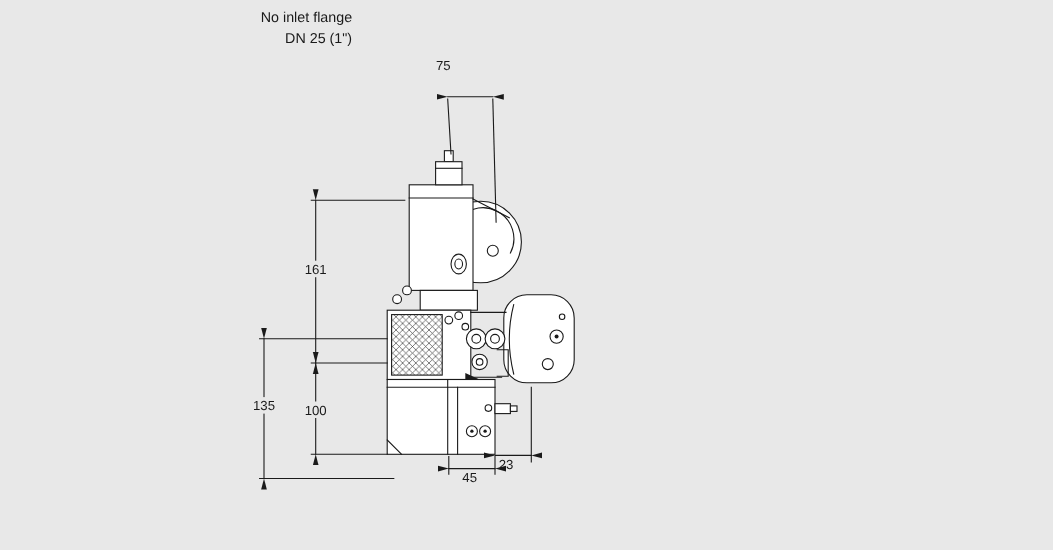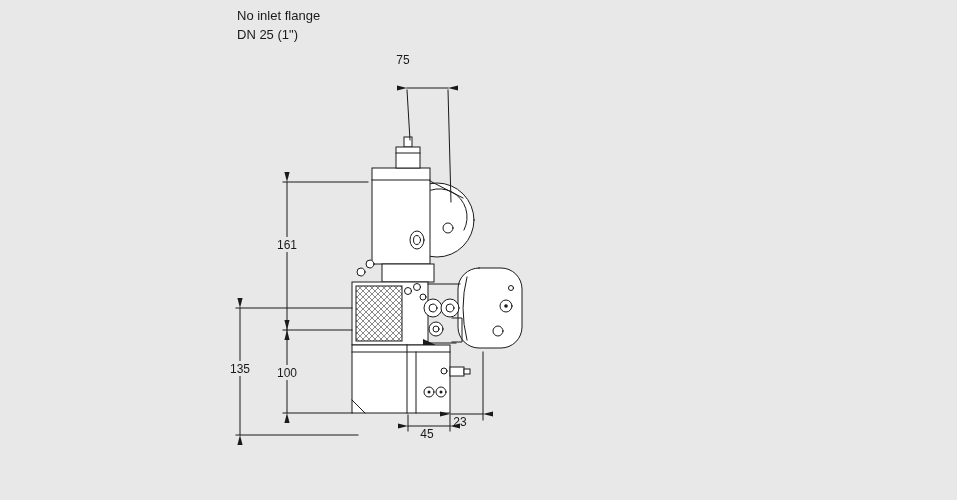--- a/index.html
+++ b/index.html
@@ -5,21 +5,21 @@
   html, body {
     margin: 0; padding: 0;
   }
   body {
     width: 957px; height: 500px;
     background: #e8e8e8;
     font-family: "Liberation Sans", sans-serif;
     position: relative;
     overflow: hidden;
   }
-  .stage { position: absolute; left: 0; top: 0; width: 801px; height: 500px; }
+  .stage { position: absolute; left: 0; top: 0; width: 801px; height: 500px; text-align: right; }
   .header {
     position: absolute; left: 237px; top: 6px;
     color: #1a1a1a; font-size: 13px; line-height: 19px;
   }
   svg { position: absolute; left: 0; top: 0; }
   .dim-label {
     font-size: 12px;
     fill: #1a1a1a;
     font-family: "Liberation Sans", sans-serif;
   }

